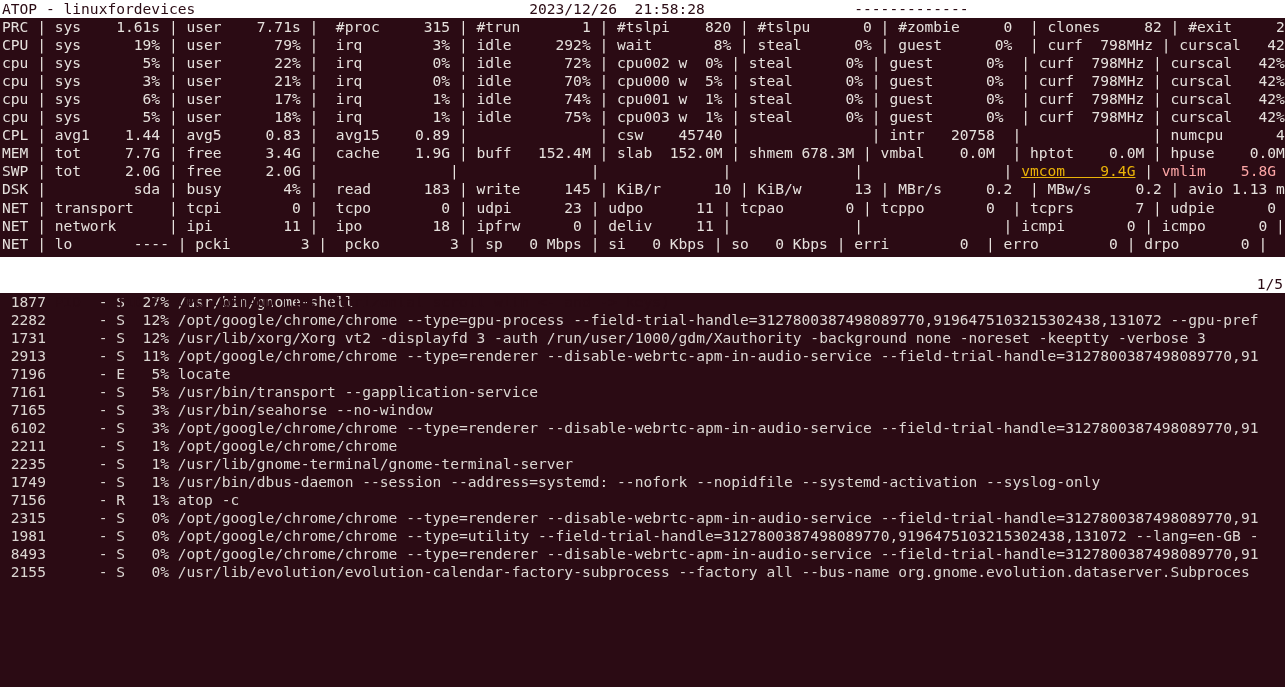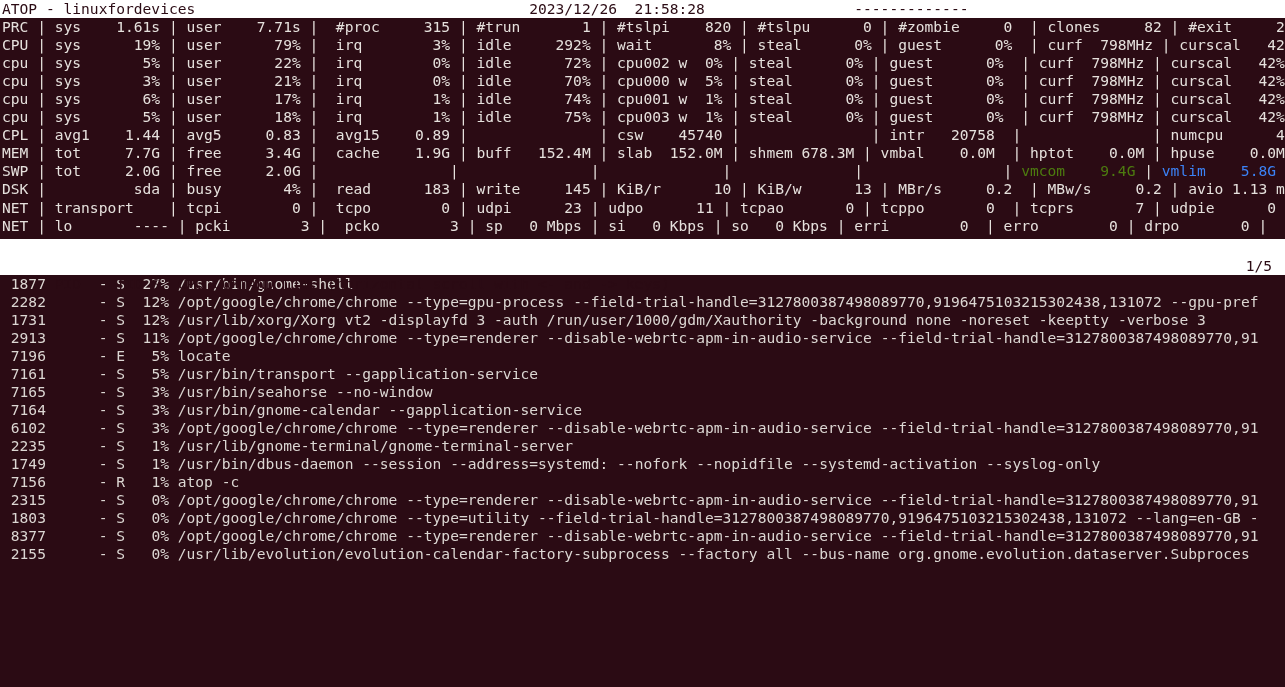--- a/index.html
+++ b/index.html
@@ -17,22 +17,22 @@
   .line{
     white-space:pre;
     height:18.05px;
     padding-left:2px;
     letter-spacing:0px;
     color:#d8d4d0;
   }
   .sysline{ color:#e6e1dd; }
   .procline{ color:#dcd7d3; }
 
-  .cyan{ color:#4d7c0f; }
-  .green{ color:#3b82f6; }
+  .cyan{ color:#eab308;text-decoration:underline; }
+  .green{ color:#fca5a5; }
 
   .gap{ height:18.05px; background:#ffffff; }
   .spacer{ height:4px; background:#2b0b14; }
 
   
   .topbar{
     background:#ffffff;
     color:#2b0b14;
     white-space:pre;
     height:18.05px;
@@ -53,43 +53,44 @@
     <div class="line sysline">CPU | sys      19% | user      79% |  irq        3% | idle     292% | wait       8% | steal      0% | guest      0%  | curf  798MHz | curscal   42% |</div>
     <div class="line sysline">cpu | sys       5% | user      22% |  irq        0% | idle      72% | cpu002 w  0% | steal      0% | guest      0%  | curf  798MHz | curscal   42% |</div>
     <div class="line sysline">cpu | sys       3% | user      21% |  irq        0% | idle      70% | cpu000 w  5% | steal      0% | guest      0%  | curf  798MHz | curscal   42% |</div>
     <div class="line sysline">cpu | sys       6% | user      17% |  irq        1% | idle      74% | cpu001 w  1% | steal      0% | guest      0%  | curf  798MHz | curscal   42% |</div>
     <div class="line sysline">cpu | sys       5% | user      18% |  irq        1% | idle      75% | cpu003 w  1% | steal      0% | guest      0%  | curf  798MHz | curscal   42% |</div>
     <div class="line sysline">CPL | avg1    1.44 | avg5     0.83 |  avg15    0.89 |               | csw    45740 |               | intr   20758  |               | numcpu      4 |</div>
     <div class="line sysline">MEM | tot     7.7G | free     3.4G |  cache    1.9G | buff   152.4M | slab  152.0M | shmem 678.3M | vmbal    0.0M  | hptot    0.0M | hpuse    0.0M |</div>
     <div class="line sysline"><span>SWP | tot     2.0G | free     2.0G |               |               |              |              |                | </span><span class="cyan">vmcom    9.4G</span><span> | </span><span class="green">vmlim    5.8G</span><span> |</span></div>
     <div class="line sysline">DSK |          sda | busy       4% |  read      183 | write     145 | KiB/r      10 | KiB/w      13 | MBr/s     0.2  | MBw/s     0.2 | avio 1.13 ms |</div>
     <div class="line sysline">NET | transport    | tcpi        0 |  tcpo        0 | udpi      23 | udpo      11 | tcpao       0 | tcppo       0  | tcprs       7 | udpie      0 |</div>
+    <div class="line sysline">NET | network      | ipi        11 |  ipo        18 | ipfrw      0 | deliv     11 |              |                | icmpi       0 | icmpo      0 |</div>
     <div class="line sysline">NET | lo       ---- | pcki        3 |  pcko        3 | sp   0 Mbps | si   0 Kbps | so   0 Kbps | erri        0  | erro        0 | drpo       0 |</div>
   </div>
 
   <div class="spacer"></div>
   <div class="gap"></div>
 
   <div class="topbar" style="position:relative;">
     <span>  PID    TID S  CPU COMMAND-LINE (horizontal scroll with &lt;- and -&gt; keys)</span>
-    <span style="position:absolute;right:13px;top:0;">1/5</span>
+    <span style="position:absolute;right:2px;top:0;">1/5</span>
   </div>
 
   <div class="procblock" id="proc-rows">
       <div class="line procline"><span> 1877</span><span>      -</span><span> S</span><span>  27%</span><span> /usr/bin/gnome-shell</span></div>
       <div class="line procline"><span> 2282</span><span>      -</span><span> S</span><span>  12%</span><span> /opt/google/chrome/chrome --type=gpu-process --field-trial-handle=3127800387498089770,9196475103215302438,131072 --gpu-pref</span></div>
       <div class="line procline"><span> 1731</span><span>      -</span><span> S</span><span>  12%</span><span> /usr/lib/xorg/Xorg vt2 -displayfd 3 -auth /run/user/1000/gdm/Xauthority -background none -noreset -keeptty -verbose 3</span></div>
       <div class="line procline"><span> 2913</span><span>      -</span><span> S</span><span>  11%</span><span> /opt/google/chrome/chrome --type=renderer --disable-webrtc-apm-in-audio-service --field-trial-handle=3127800387498089770,91</span></div>
       <div class="line procline"><span> 7196</span><span>      -</span><span> E</span><span>   5%</span><span> locate</span></div>
       <div class="line procline"><span> 7161</span><span>      -</span><span> S</span><span>   5%</span><span> /usr/bin/transport --gapplication-service</span></div>
       <div class="line procline"><span> 7165</span><span>      -</span><span> S</span><span>   3%</span><span> /usr/bin/seahorse --no-window</span></div>
-      <div class="line procline"><span> 7164</span><span>      -</span><span> S</span><span>   3%</span><span> /usr/bin/gnome-calendar --gapplication-service</span></div>
       <div class="line procline"><span> 6102</span><span>      -</span><span> S</span><span>   3%</span><span> /opt/google/chrome/chrome --type=renderer --disable-webrtc-apm-in-audio-service --field-trial-handle=3127800387498089770,91</span></div>
+      <div class="line procline"><span> 2211</span><span>      -</span><span> S</span><span>   1%</span><span> /opt/google/chrome/chrome</span></div>
       <div class="line procline"><span> 2235</span><span>      -</span><span> S</span><span>   1%</span><span> /usr/lib/gnome-terminal/gnome-terminal-server</span></div>
       <div class="line procline"><span> 1749</span><span>      -</span><span> S</span><span>   1%</span><span> /usr/bin/dbus-daemon --session --address=systemd: --nofork --nopidfile --systemd-activation --syslog-only</span></div>
       <div class="line procline"><span> 7156</span><span>      -</span><span> R</span><span>   1%</span><span> atop -c</span></div>
       <div class="line procline"><span> 2315</span><span>      -</span><span> S</span><span>   0%</span><span> /opt/google/chrome/chrome --type=renderer --disable-webrtc-apm-in-audio-service --field-trial-handle=3127800387498089770,91</span></div>
-      <div class="line procline"><span> 1803</span><span>      -</span><span> S</span><span>   0%</span><span> /opt/google/chrome/chrome --type=utility --field-trial-handle=3127800387498089770,9196475103215302438,131072 --lang=en-GB -</span></div>
-      <div class="line procline"><span> 8377</span><span>      -</span><span> S</span><span>   0%</span><span> /opt/google/chrome/chrome --type=renderer --disable-webrtc-apm-in-audio-service --field-trial-handle=3127800387498089770,91</span></div>
+      <div class="line procline"><span> 1981</span><span>      -</span><span> S</span><span>   0%</span><span> /opt/google/chrome/chrome --type=utility --field-trial-handle=3127800387498089770,9196475103215302438,131072 --lang=en-GB -</span></div>
+      <div class="line procline"><span> 8493</span><span>      -</span><span> S</span><span>   0%</span><span> /opt/google/chrome/chrome --type=renderer --disable-webrtc-apm-in-audio-service --field-trial-handle=3127800387498089770,91</span></div>
       <div class="line procline"><span> 2155</span><span>      -</span><span> S</span><span>   0%</span><span> /usr/lib/evolution/evolution-calendar-factory-subprocess --factory all --bus-name org.gnome.evolution.dataserver.Subproces</span></div>
     </div>
 
 </div>
 
 </body></html>

